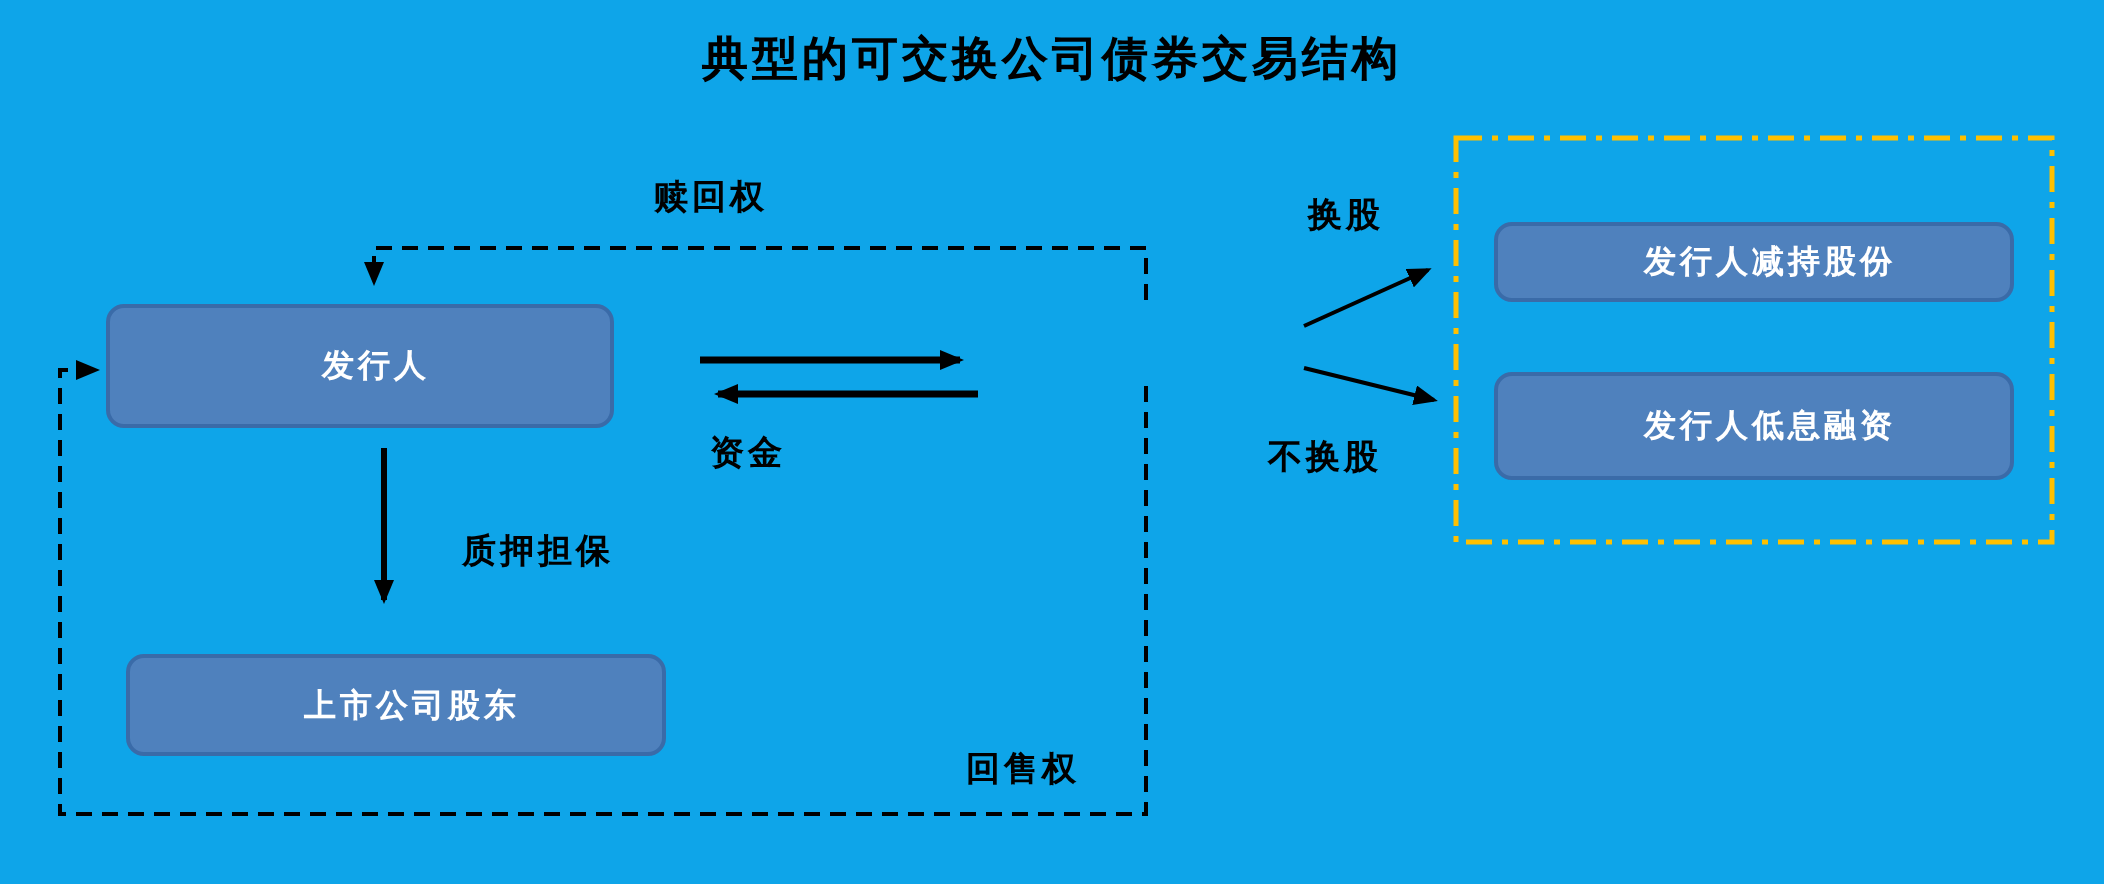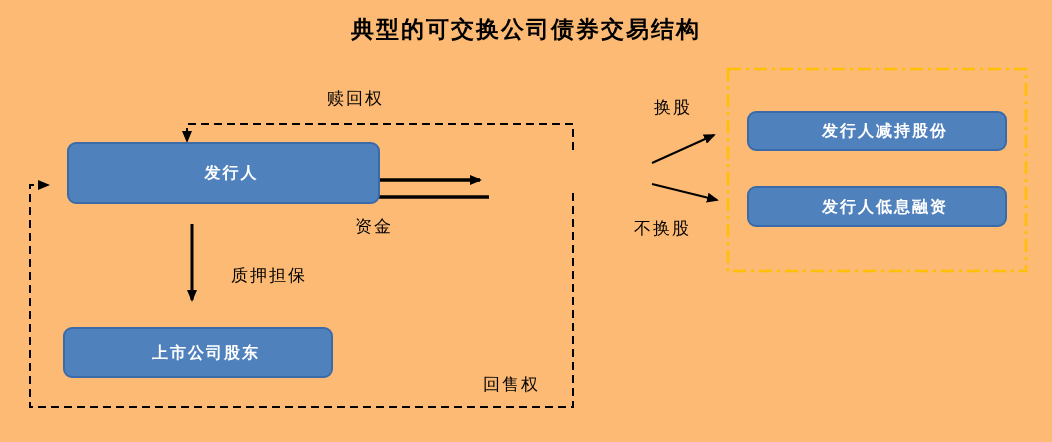--- a/index.html
+++ b/index.html
@@ -1,20 +1,20 @@
 <!DOCTYPE html>
 <html><head>
 <meta charset="utf-8">
 <style>
   html, body { margin: 0; padding: 0; background: #ffffff; }
   #canvas {
     position: relative;
     width: 1052px;
     height: 442px;
-    background: #fdba74;
+    background: #0ea5e9;
     font-family: "DejaVu Serif", serif;
     overflow: hidden;
   }
   .title {
     position: absolute;
     left: 0; top: 14px; width: 1052px;
     text-align: center;
     font-size: 23px;
     font-weight: bold;
     color: #000000;
@@ -35,21 +35,21 @@
     justify-content: center;
     text-align: center;
     letter-spacing: 2px;
     box-sizing: border-box;
     line-height: 1.45;
     padding-left: 16px;
   }
   .edge-label {
     position: absolute;
     color: #000000;
-    font-weight: normal;
+    font-weight: bold;
     font-size: 17px;
     letter-spacing: 2px;
     white-space: nowrap;
   }
 </style>
 </head>
 <body>
 
 <div id="canvas">
 
@@ -74,34 +74,34 @@
 
     <path d="M 652 163 L 714 135" fill="none" stroke="#000000" stroke-width="2" marker-end="url(#ah)"></path>
 
     <path d="M 652 184 L 717 200" fill="none" stroke="#000000" stroke-width="2" marker-end="url(#ah)"></path>
   </svg>
 
   <svg class="wires" width="1052" height="442" viewBox="0 0 1052 442">
     <rect x="728" y="69" width="298" height="202" fill="none" stroke="#FFC000" stroke-width="2.5" stroke-dasharray="13 5 3 5"></rect>
   </svg>
 
-  <div class="box" style="left:53px; top:142px; width:313px; height:62px;margin-left:14px;">
+  <div class="box" style="left:53px; top:152px; width:254px; height:62px;">
     <span>发行人</span>
   </div>
 
 
   <div class="box" style="left:63px; top:327px; width:270px; height:51px;">
     <span>上市公司股东</span>
   </div>
 
   <div class="box" style="left:747px; top:111px; width:260px; height:40px;">
     <span>发行人减持股份</span>
   </div>
 
-  <div class="box" style="left:747px; top:186px; width:260px; height:41px;">
+  <div class="box" style="left:747px; top:186px; width:260px; height:54px;">
     <span>发行人低息融资</span>
   </div>
 
   <div class="edge-label" style="left:327px; top:87px;">赎回权</div>
 
 
   <div class="edge-label" style="left:355px; top:215px; width:130px; text-align:left;">资金</div>
 
   <div class="edge-label" style="left:231px; top:264px;">质押担保</div>
 

